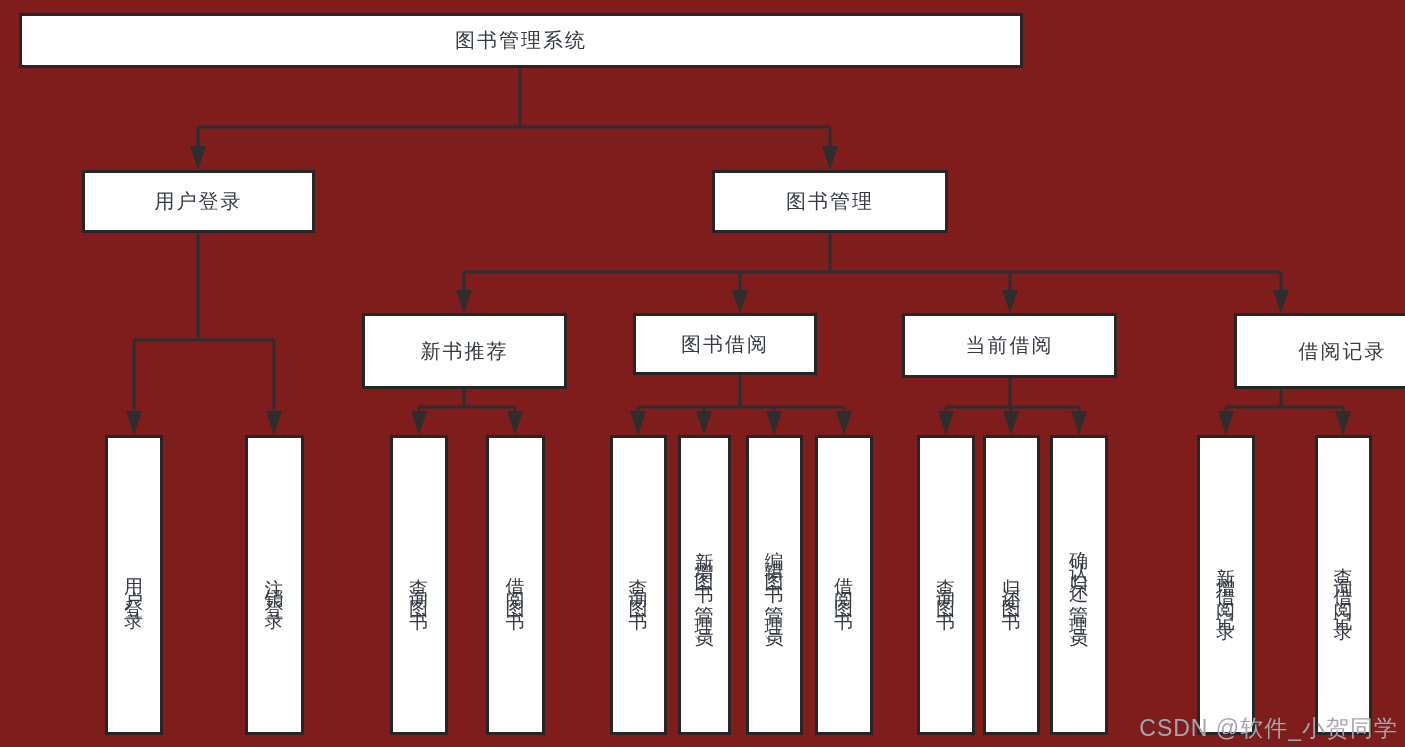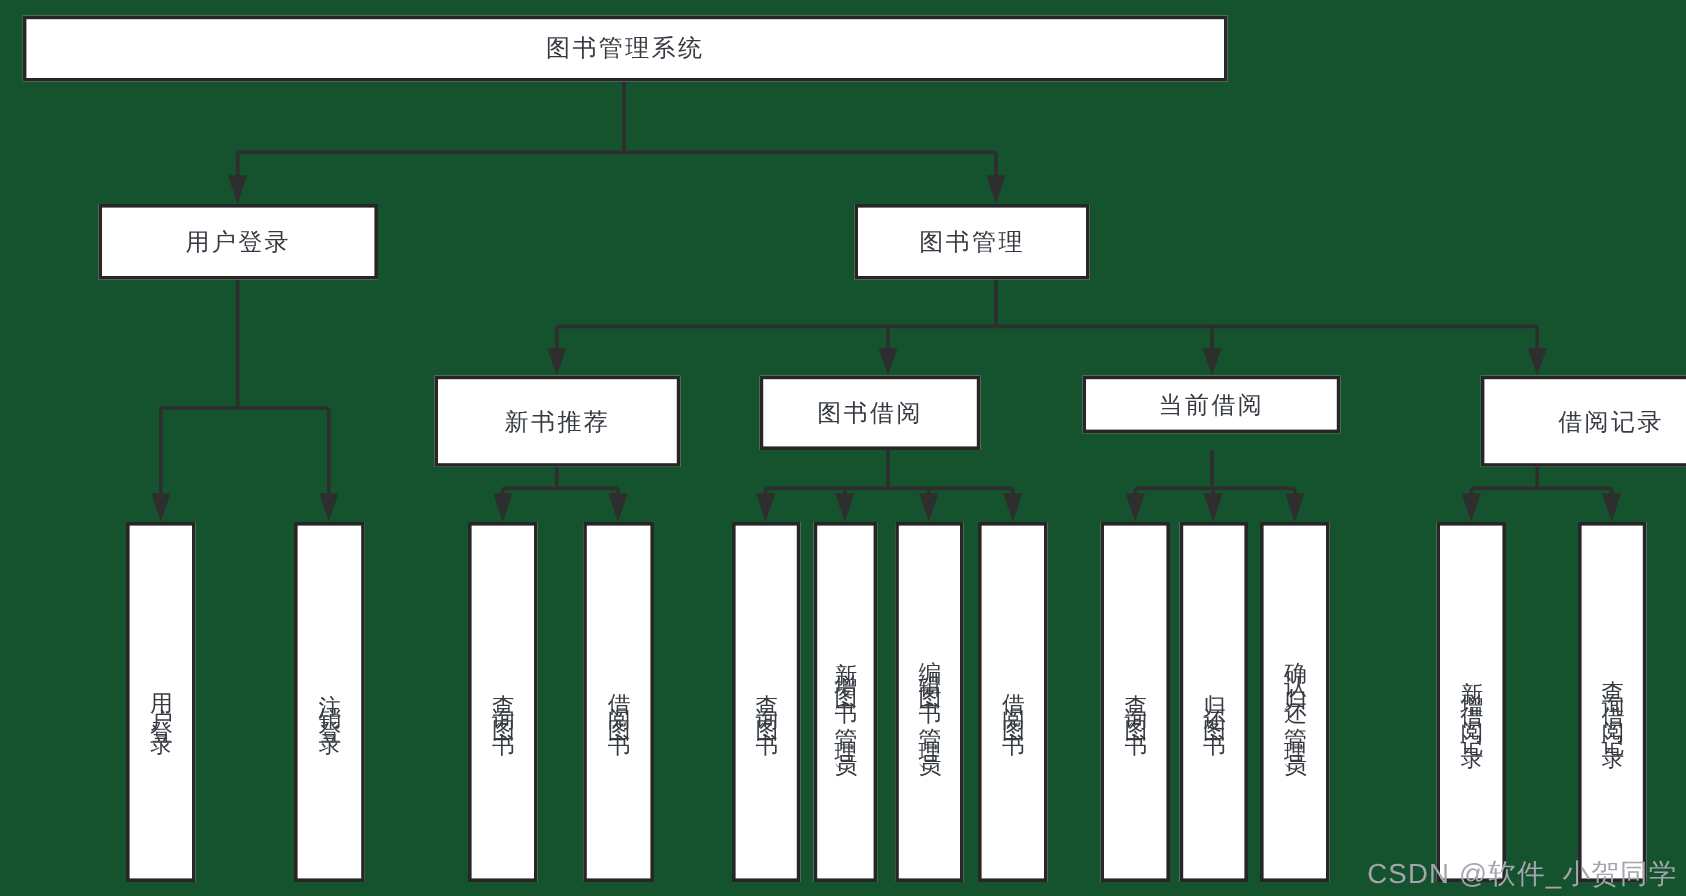--- a/index.html
+++ b/index.html
@@ -1,19 +1,19 @@
 <!DOCTYPE html>
 <html><head>
 <meta charset="utf-8">
 <style>
   html,body{margin:0;padding:0;background:#ffffff;}
   #canvas{
     position:relative;
     width:1405px;height:747px;
-    background:#14532d;
+    background:#7f1d1d;
     overflow:hidden;
     font-family:"Liberation Sans","DejaVu Sans",sans-serif;
   }
   #wires{position:absolute;left:0;top:0;width:1405px;height:747px;}
   .node{
     position:absolute;
     box-sizing:border-box;
     border:3px solid #262626;
     background:#ffffff;
     display:flex;
@@ -124,25 +124,25 @@
       <polygon points="1079,435 1071,411 1087,411"></polygon>
 
       <polygon points="1226,435 1218,411 1234,411"></polygon>
       <polygon points="1343,435 1335,411 1351,411"></polygon>
     </g>
   </svg>
 
   <div class="node" style="left:19px;top:13px;width:1004px;height:55px">图书管理系统</div>
 
   <div class="node" style="left:82px;top:170px;width:233px;height:63px">用户登录</div>
-  <div class="node" style="left:712px;top:170px;width:196px;height:63px">图书管理</div>
+  <div class="node" style="left:712px;top:170px;width:236px;height:63px">图书管理</div>
 
   <div class="node" style="left:362px;top:313px;width:205px;height:76px">新书推荐</div>
   <div class="node" style="left:633px;top:313px;width:184px;height:62px">图书借阅</div>
-  <div class="node" style="left:902px;top:313px;width:215px;height:48px">当前借阅</div>
+  <div class="node" style="left:902px;top:313px;width:215px;height:65px">当前借阅</div>
   <div class="node" style="left:1234px;top:313px;width:217px;height:76px">借阅记录</div>
 
   <div class="vnode" style="left:105px;width:58px">用户登录</div>
   <div class="vnode" style="left:245px;width:59px">注销登录</div>
 
   <div class="vnode" style="left:390px;width:58px">查询图书</div>
   <div class="vnode" style="left:486px;width:59px">借阅图书</div>
 
   <div class="vnode" style="left:610px;width:57px">查询图书</div>
   <div class="vnode" style="left:678px;width:53px">新增图书（管理员）</div>

